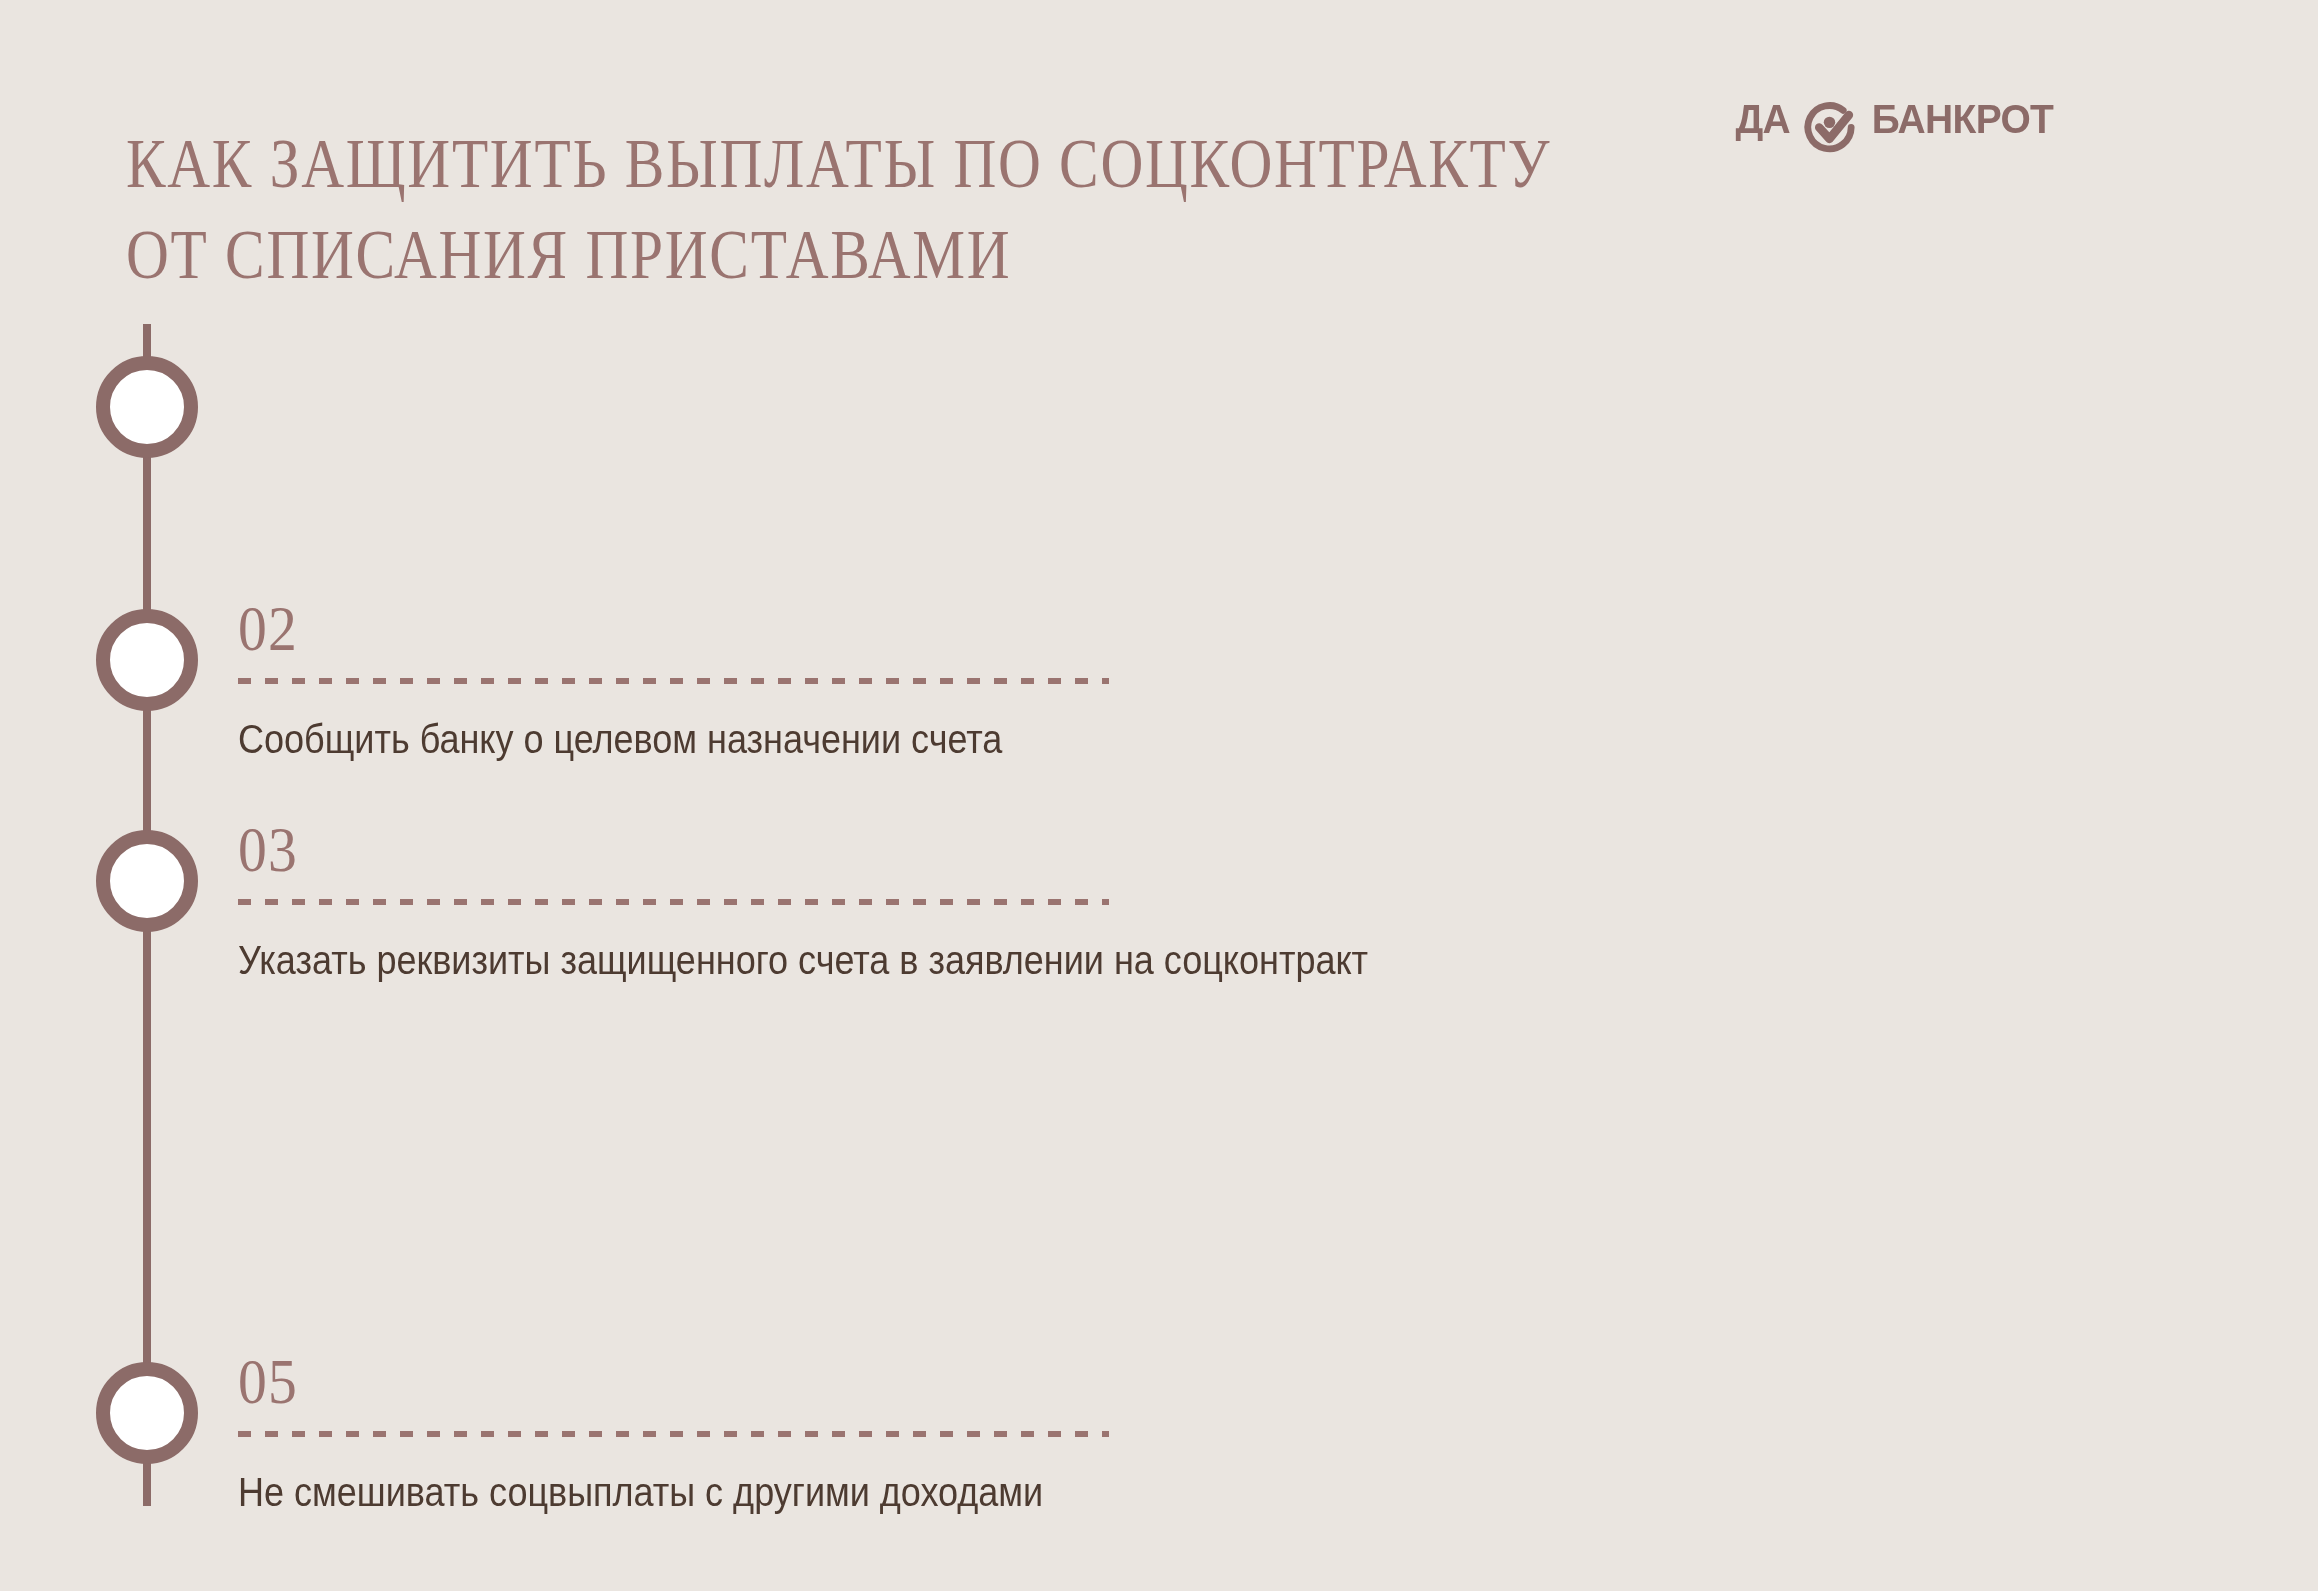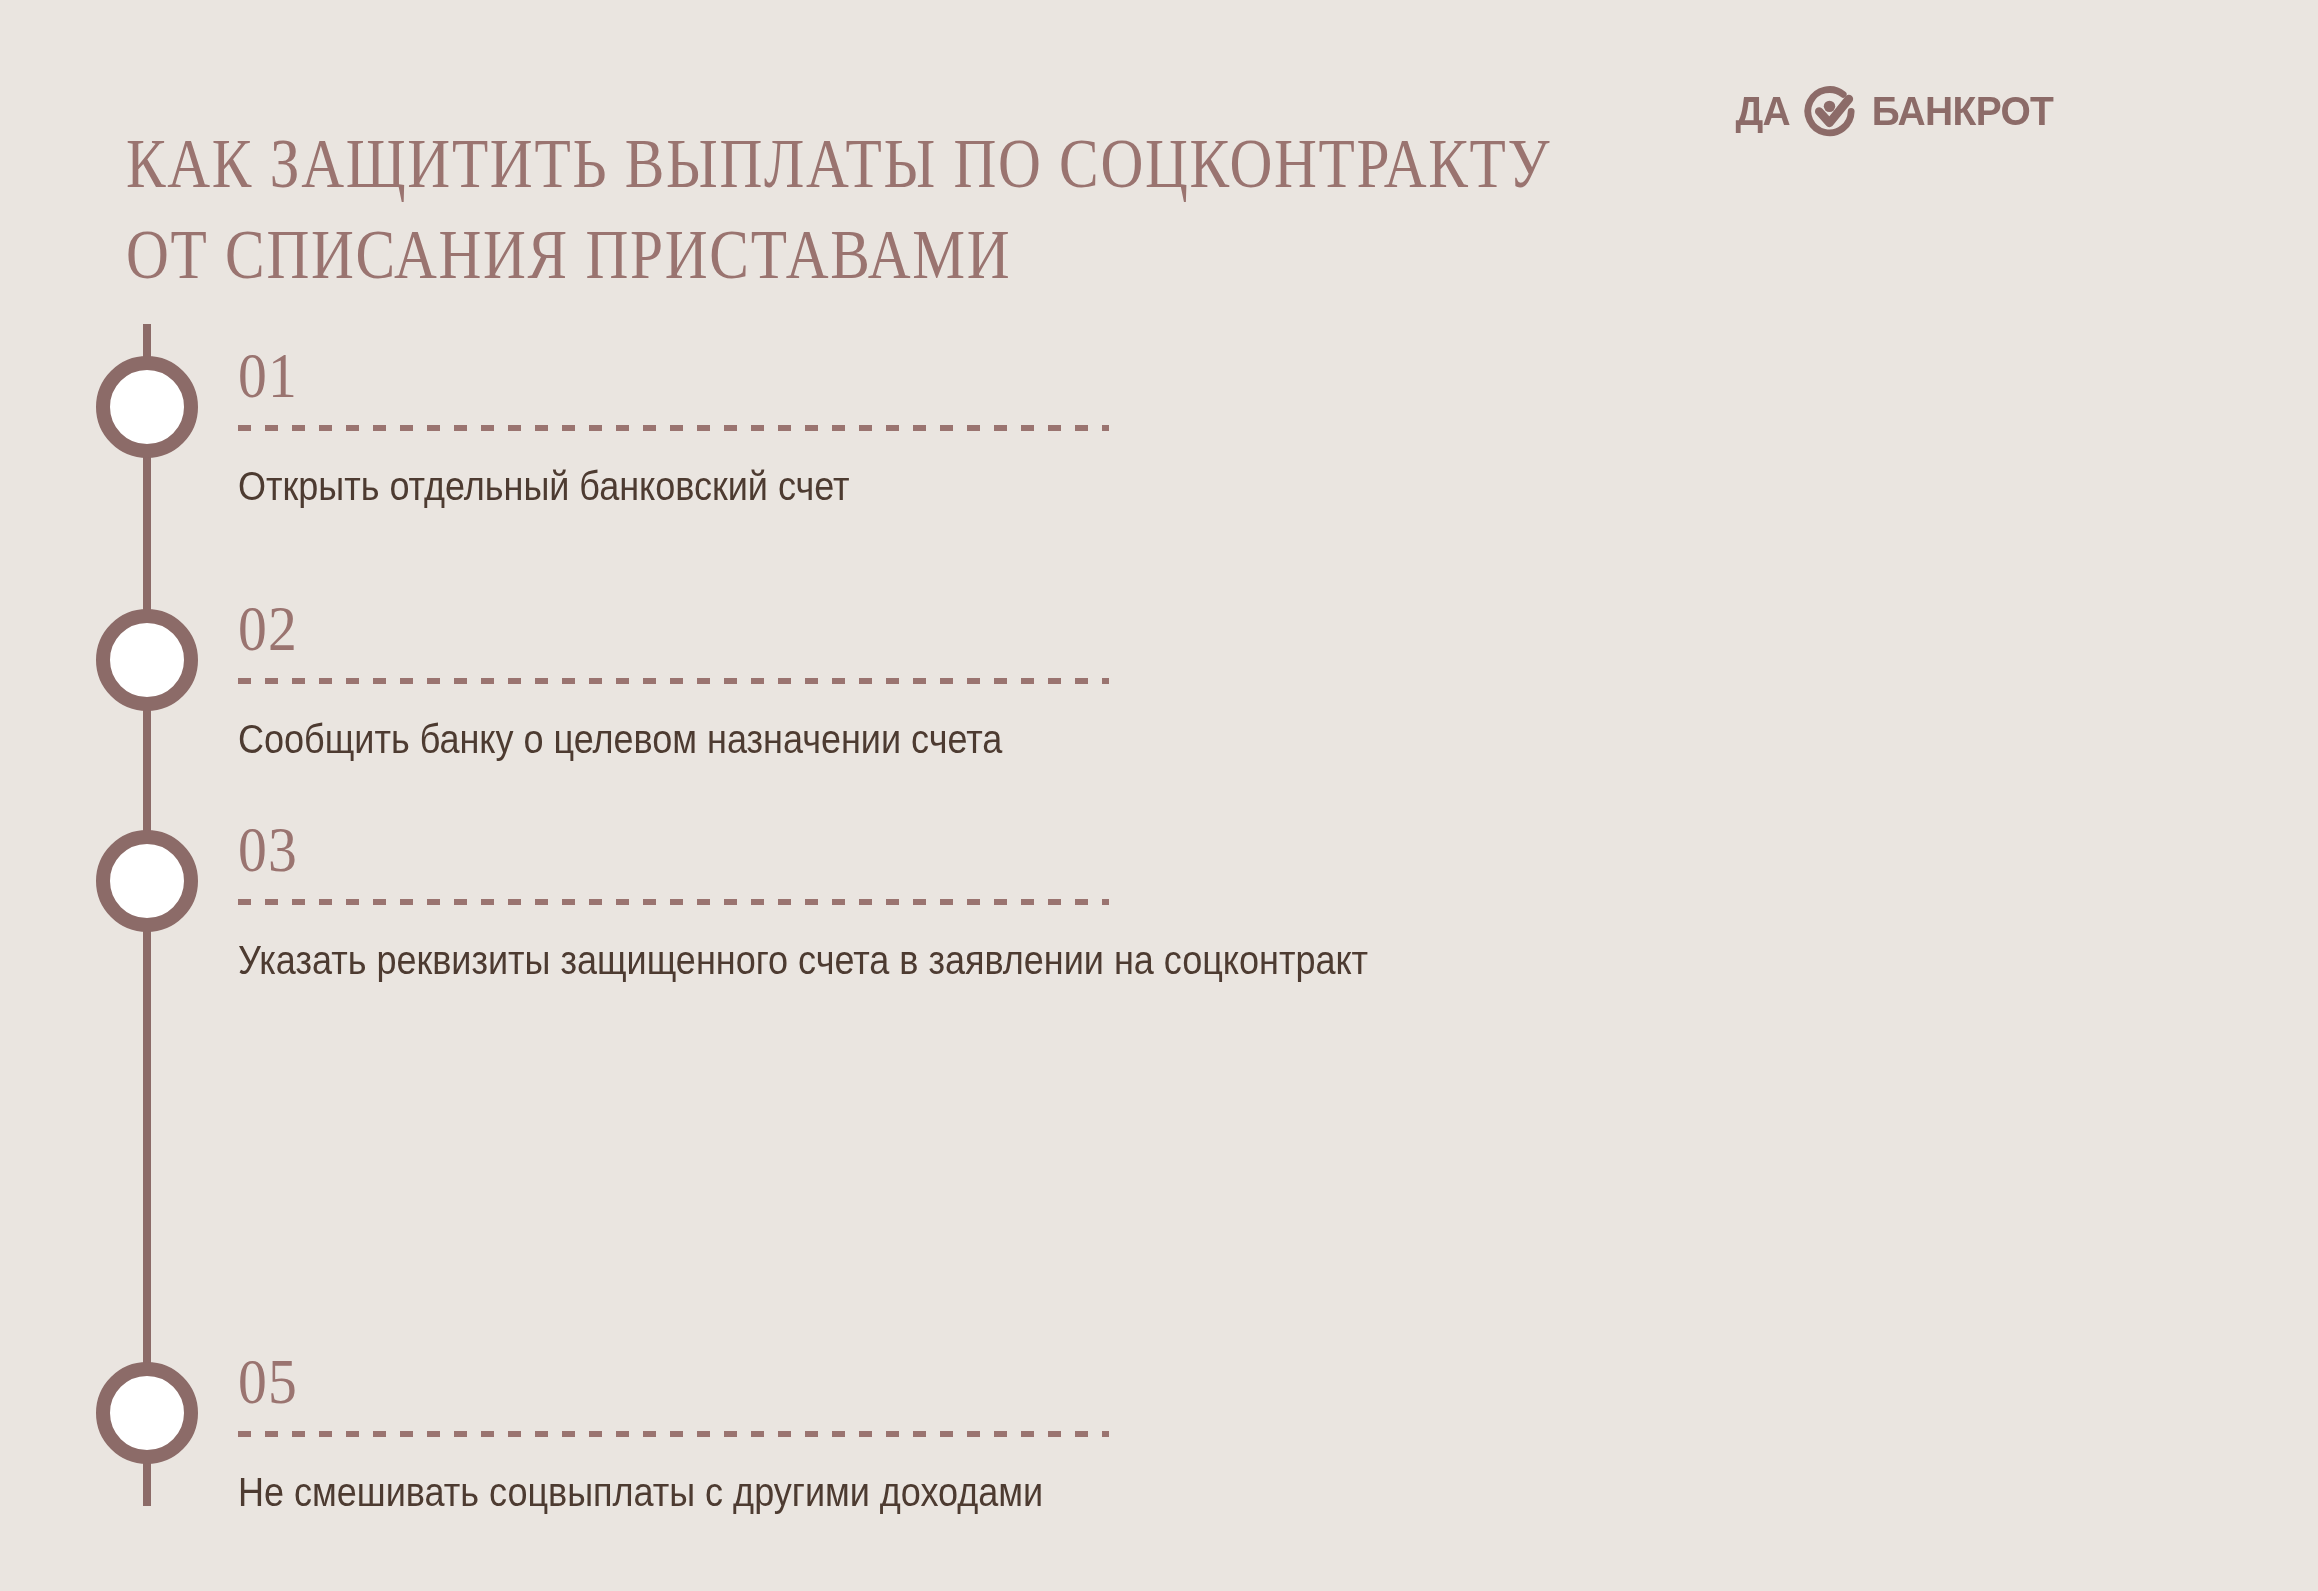--- a/index.html
+++ b/index.html
@@ -37,23 +37,23 @@
     font-weight: 400;
     transform: scaleX(0.86);
     transform-origin: left top;
     white-space: pre-line;
   }
 
   
   .logo {
     position: absolute;
     right: 110px;
-    top: 85px;
+    top: 99px;
     display: flex;
-    align-items: center;
+    align-items: flex-start;
     gap: 9.3px;
     height: 53px;
   }
   .logo-word {
     color: #8c6b68;
     font-family: "Liberation Sans", sans-serif;
     font-weight: 700;
     font-size: 41px;
     letter-spacing: -0.7px;
     line-height: 1;
@@ -165,25 +165,20 @@
     <span class="logo-word">БАНКРОТ</span>
   </div>
 </div>
 
 <div class="timeline">
 
   <div class="timeline-axis"></div>
 
   <div class="step" style="top:344px;">
     <div class="step-marker"></div>
-    <div class="step-body">
-      <span class="step-number">01</span>
-      <div class="step-rule"></div>
-      <div class="step-text">Открыть отдельный банковский счет</div>
-    </div>
   </div>
 
   <div class="step" style="top:597px;">
     <div class="step-marker"></div>
     <div class="step-body">
       <span class="step-number">02</span>
       <div class="step-rule"></div>
       <div class="step-text">Сообщить банку о целевом назначении счета</div>
     </div>
   </div>

